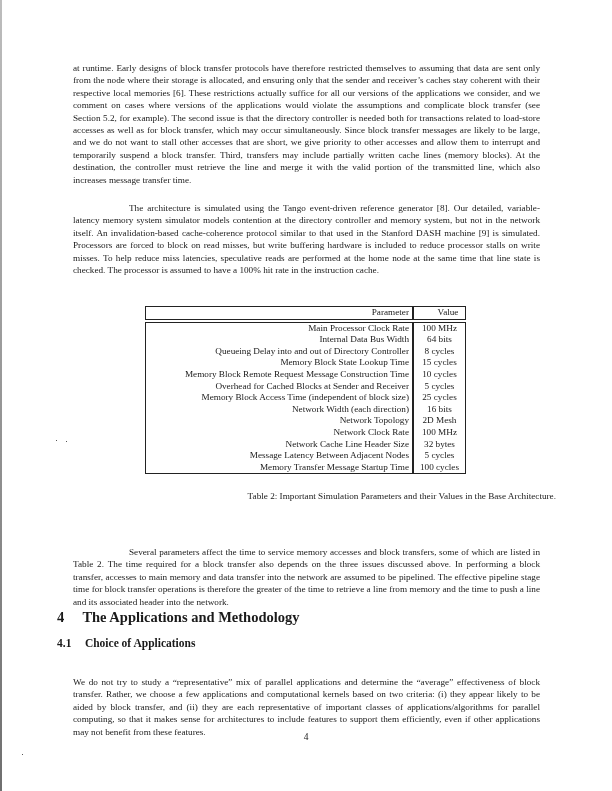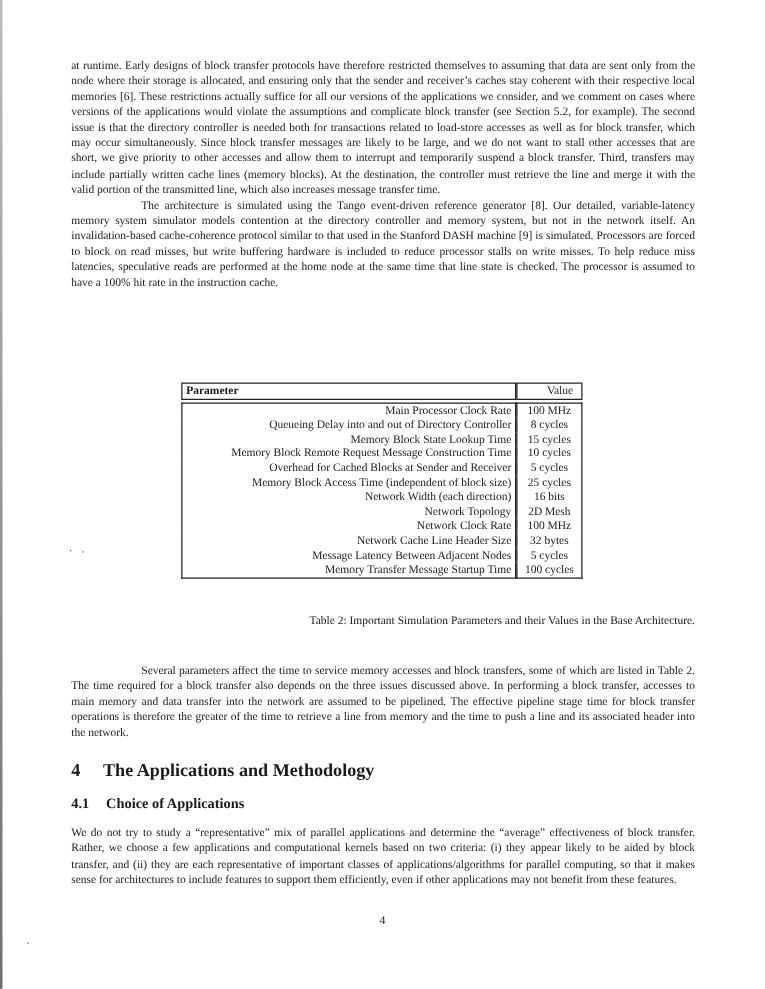--- a/index.html
+++ b/index.html
@@ -9,35 +9,35 @@
     color: #1a1a1a;
   }
   .page-edge {
     position: absolute; left: 0; top: 0; width: 2px; height: 791px;
     background: linear-gradient(#bdbdbd, #8f8f8f 60%, #6f6f6f);
   }
   .text-block {
     position: absolute; left: 57px; width: 499px;
     font-size: 9.2px; line-height: 12.4px; text-align: justify;
   }
-  .text-block p { margin: 0; }
+  .text-block p { margin: 16px; }
   .text-block p.indent { text-indent: 56px; }
   #para-top { top: 46px; }
   #table-wrap {
     position: absolute; left: 145px; top: 306px; width: 321px;
   }
   table.params {
     border-collapse: separate; border-spacing: 0;
     width: 100%; font-size: 9.2px;
   }
   table.params td, table.params th {
     font-weight: normal; padding: 0 3px; line-height: 11.6px; white-space: nowrap;
   }
   .header-row th { border: 1px solid #222; border-bottom: 1px solid #222; padding: 0 3px; }
-  .header-row th.pcol { text-align: left; border-right: 1px solid #222; font-weight: bold; }
+  .header-row th.pcol { text-align: right; border-right: 1px solid #222; }
   .header-row th.vcol { text-align: center; border-left: 1px solid #222; padding-left: 20px; }
   .spacer-row td { height: 2px; padding: 0; line-height: 2px; font-size: 0; }
   td.pcol { text-align: right; border-left: 1px solid #222; border-right: 1px solid #222; font-family: Liberation Serif, serif; }
   td.vcol { text-align: center; border-right: 1px solid #222; border-left: 1px solid #222; }
   tr.first td { border-top: 1px solid #222; }
   tr.last td { border-bottom: 1px solid #222; }
   .pcol { width: 260px; }
   #table-caption {
     position: absolute; left: 57px; width: 499px; top: 490px;
     font-size: 9.2px; text-align: right; line-height: 12px;
@@ -83,20 +83,24 @@
       </tr>
       <tr class="spacer-row">
           <td></td>
           <td></td>
         </tr>
     </thead>
     <tbody id="table-body">
         <tr class="first">
           <td class="pcol">Main Processor Clock Rate</td>
           <td class="vcol">100 MHz</td>
+        </tr>
+        <tr>
+          <td class="pcol">Internal Data Bus Width</td>
+          <td class="vcol">64 bits</td>
         </tr>
         <tr>
           <td class="pcol">Queueing Delay into and out of Directory Controller</td>
           <td class="vcol">8 cycles</td>
         </tr>
         <tr>
           <td class="pcol">Memory Block State Lookup Time</td>
           <td class="vcol">15 cycles</td>
         </tr>
         <tr>

